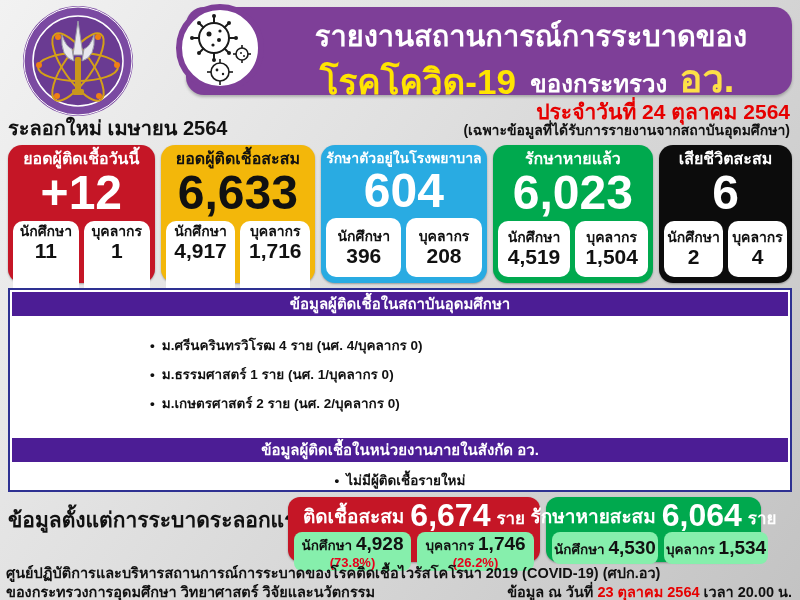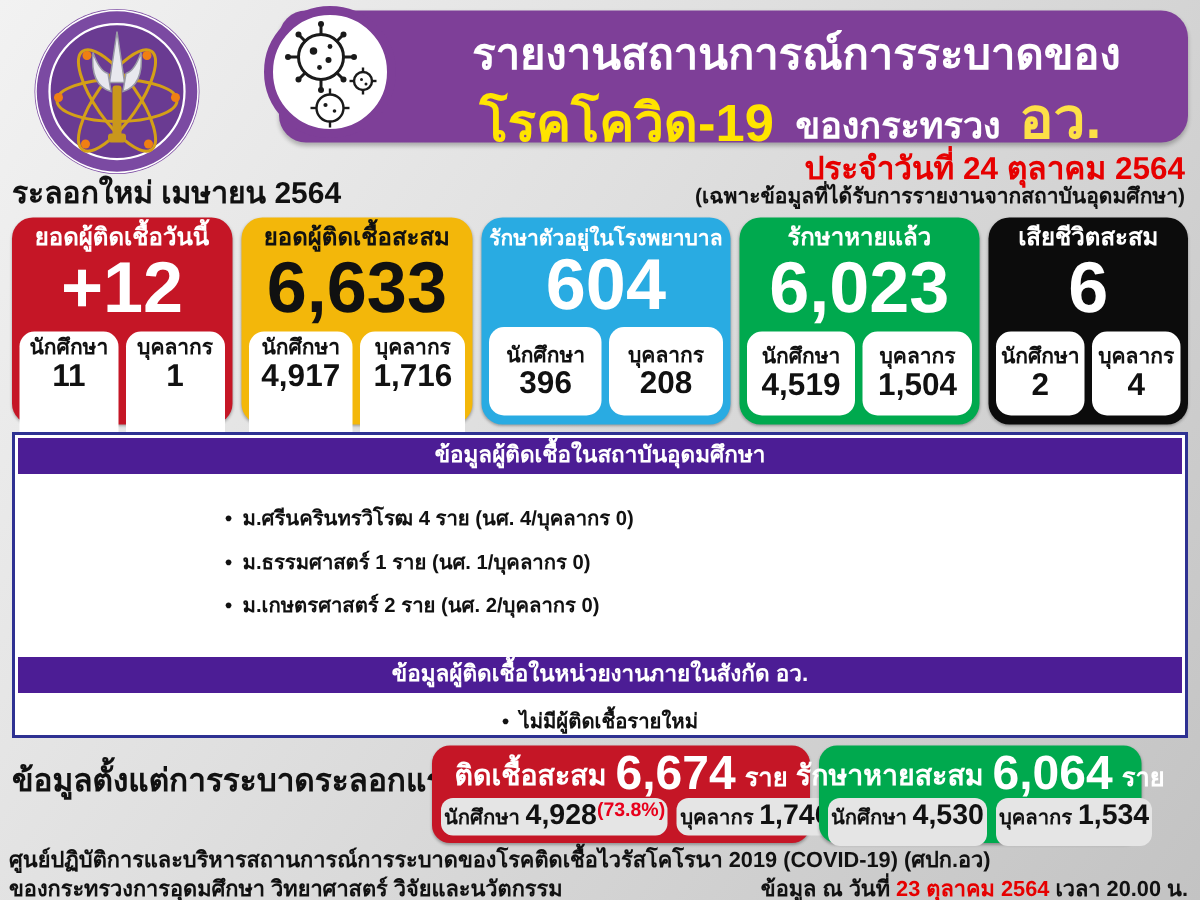--- a/index.html
+++ b/index.html
@@ -50,21 +50,21 @@
   
   .bottom-label{position:absolute;left:8px;top:503px;font-size:21px;font-weight:bold;color:#111;}
   .tbox{position:absolute;top:497px;height:65px;border-radius:12px;color:#fff;box-sizing:border-box;padding:2px 6px;box-shadow:0 1px 2px rgba(0,0,0,.3);}
   .tbox-red{left:288px;width:252px;background:#c51626;}
   .tbox-green{left:546px;width:215px;background:#00a94e;}
   .box-head{display:flex;align-items:flex-end;justify-content:center;gap:6px;white-space:nowrap;}
   .bh-title{font-size:19px;font-weight:bold;}
   .bh-value{font-size:32px;font-weight:bold;line-height:1;}
   .bh-unit{font-size:17px;font-weight:bold;}
   .box-subs{display:flex;gap:6px;margin-top:1px;}
-  .bsub{flex:1;background:#e5e5e5;border-radius:8px;color:#111;text-align:center;padding:1px 2px;display:flex;flex-direction:row;justify-content:center;}
+  .bsub{flex:1;background:#86efac;border-radius:8px;color:#111;text-align:center;padding:1px 2px;display:flex;flex-direction:column;justify-content:center;}
   .bsub-line{font-size:13.5px;font-weight:bold;line-height:1.2;white-space:nowrap;}
   .bsub-line .val{font-size:19px;}
   .bsub-pct{font-size:13px;font-weight:bold;color:#e8001c;line-height:1.1;}
   .tbox-green .bsub{min-height:30px;}
   
   .f1{position:absolute;left:6px;top:561px;font-size:14.5px;font-weight:bold;color:#111;white-space:nowrap;}
   .f2{position:absolute;left:6px;top:580px;font-size:14.5px;font-weight:bold;color:#111;white-space:nowrap;}
   .asof{position:absolute;right:8px;top:580px;font-size:14.5px;font-weight:bold;color:#111;white-space:nowrap;}
   .asof .red{color:#e60000;}
 </style>

